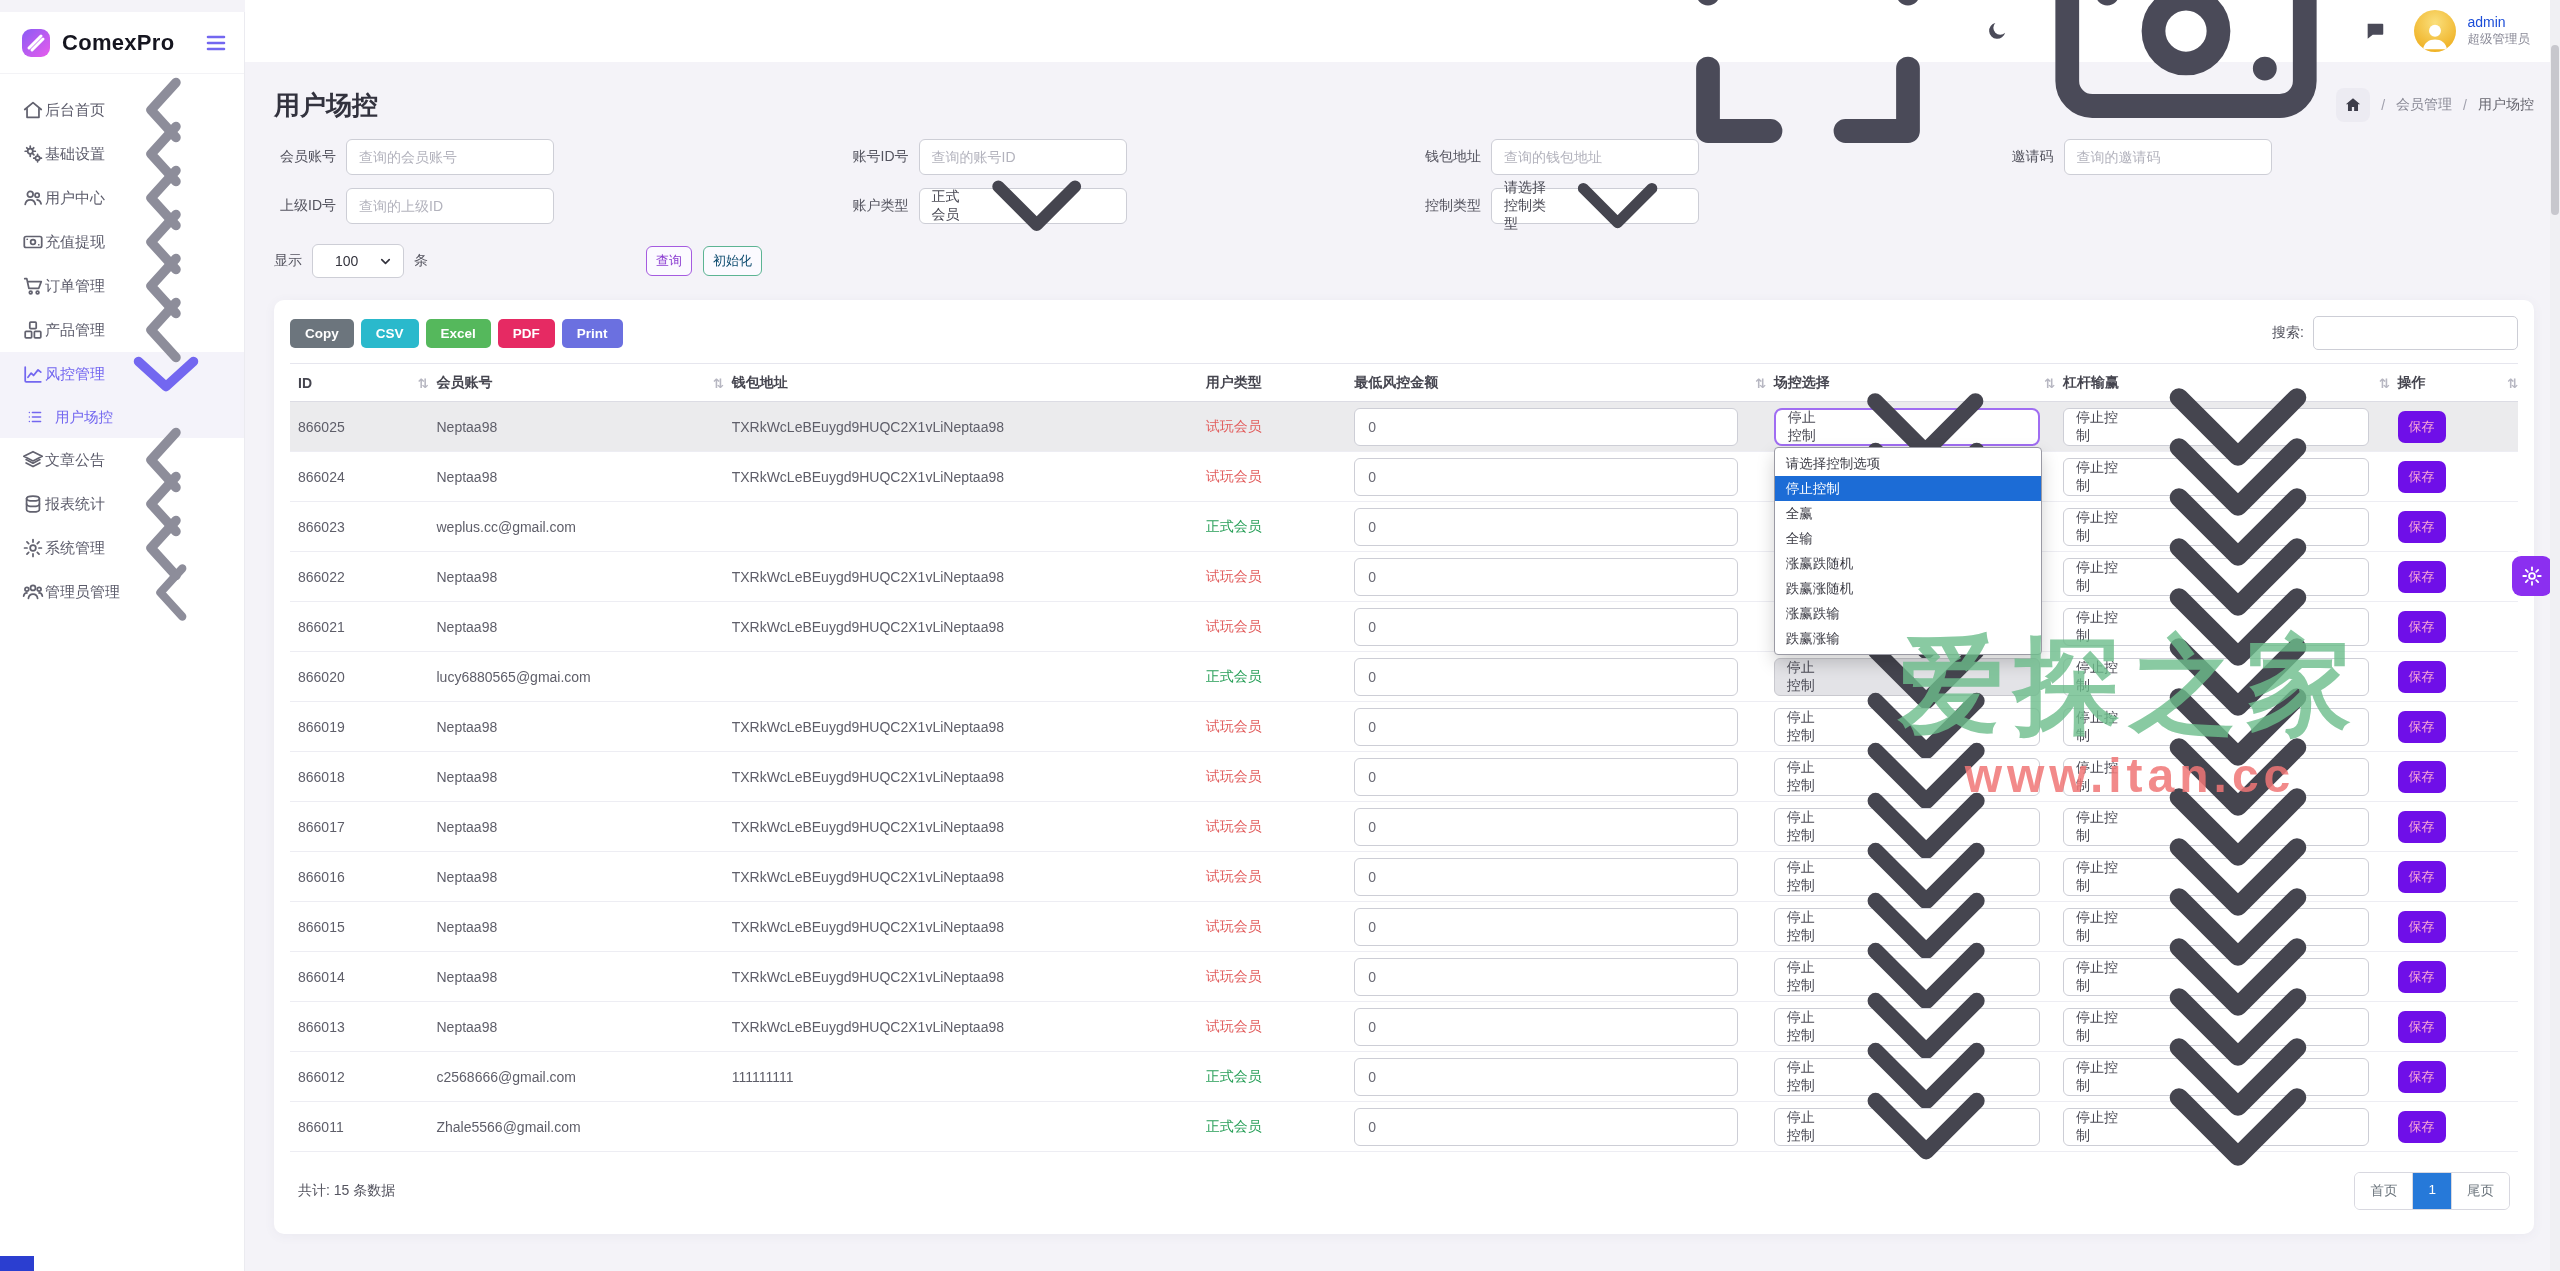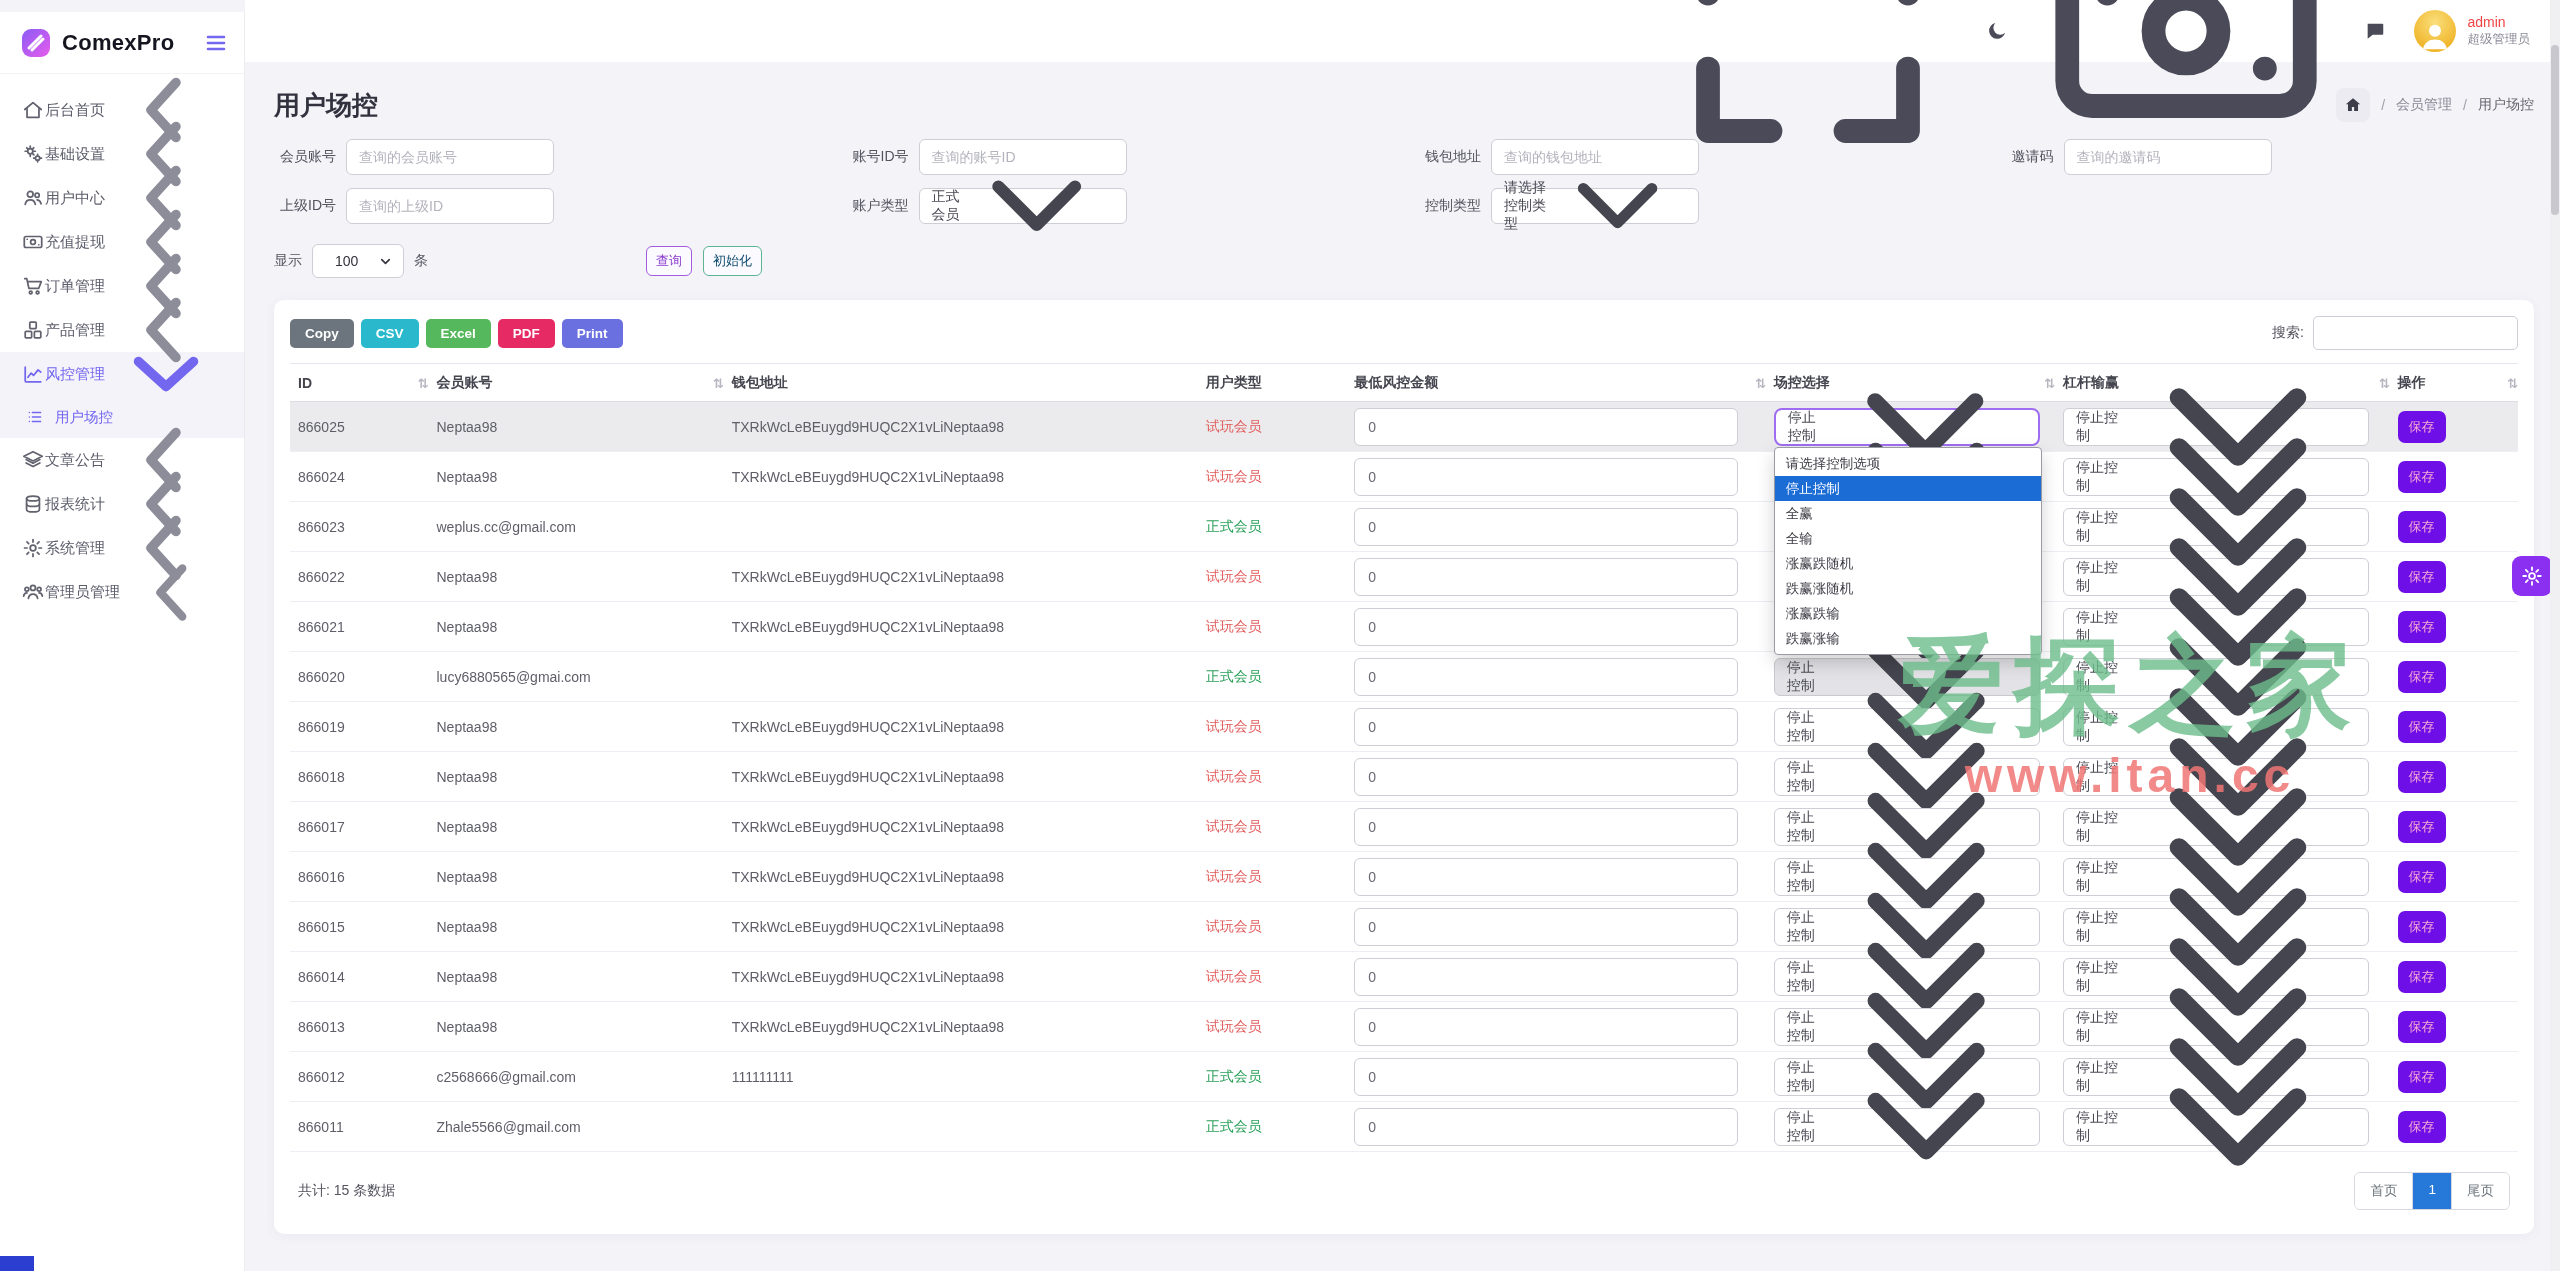--- a/index.html
+++ b/index.html
@@ -24,21 +24,21 @@
   .menu-child .mi-icon { width:18px; height:18px; }
   .menu-child.active { color:#7367f0; }
   .menu-child.active .mi-icon { color:#7367f0; }
 
   
   .topbar { position:absolute; left:245px; right:0; top:0; height:62px; background:#fff; display:flex; align-items:center; justify-content:flex-end; padding:0 30px; gap:28px; z-index:4; }
   .tb-icon { color:#4a4a58; display:flex; cursor:pointer; }
   .user-chip { display:flex; align-items:center; gap:12px; cursor:pointer; }
   .avatar { width:42px; height:42px; border-radius:50%; background:radial-gradient(circle at 50% 30%, #fadf7c, #f0b429 75%); display:flex; align-items:flex-end; justify-content:center; overflow:hidden; }
   .user-meta { line-height:1.25; }
-  .user-name { font-size:14px; color:#ef4444; }
+  .user-name { font-size:14px; color:#1d4ed8; }
   .user-role { font-size:12.5px; color:#8b8b98; }
 
   
   .content { position:absolute; left:245px; top:62px; right:0; bottom:0; padding:22px 26px 0 29px; overflow:hidden; }
   .page-head { display:flex; align-items:flex-start; justify-content:space-between; margin-bottom:16px; }
   .page-title { font-size:26px; color:#32323e; font-weight:bold; padding-top:4px; }
   .breadcrumb { display:flex; align-items:center; gap:11px; color:#8a8a96; font-size:14px; margin-top:4px; }
   .bc-home { width:34px; height:34px; border-radius:8px; background:#ecebf2; display:flex; align-items:center; justify-content:center; color:#3d3d4a; cursor:pointer; }
   .bc-sep { color:#a0a0ac; }
   .bc-link { color:#8a8a96; cursor:pointer; }

